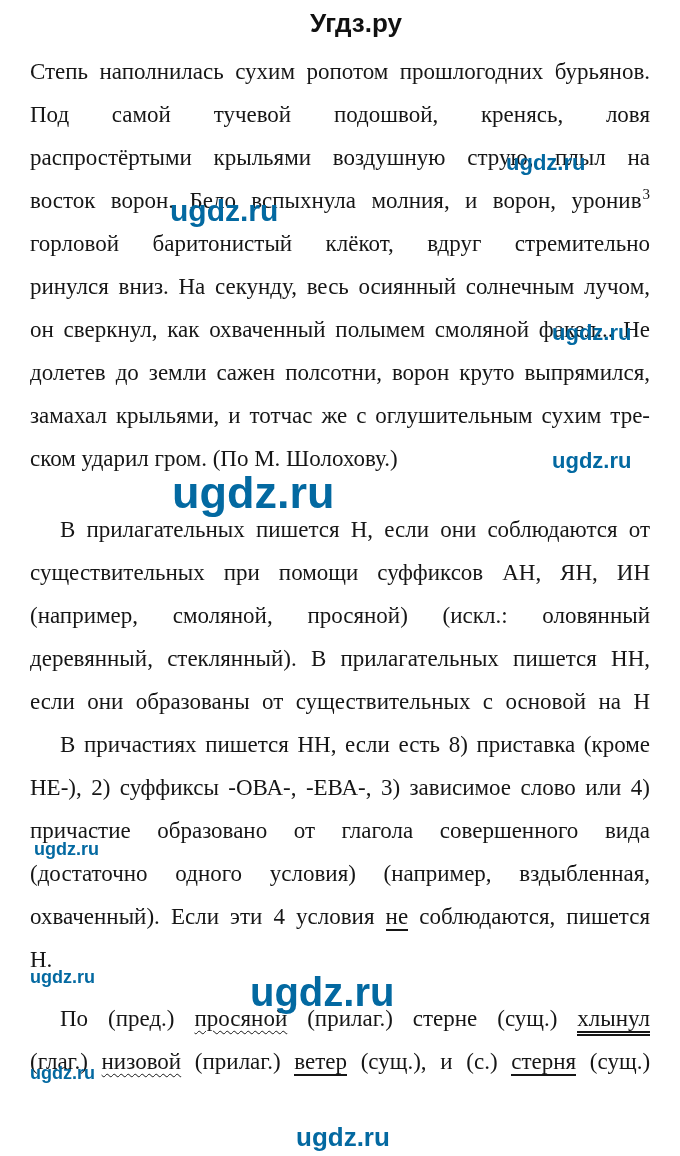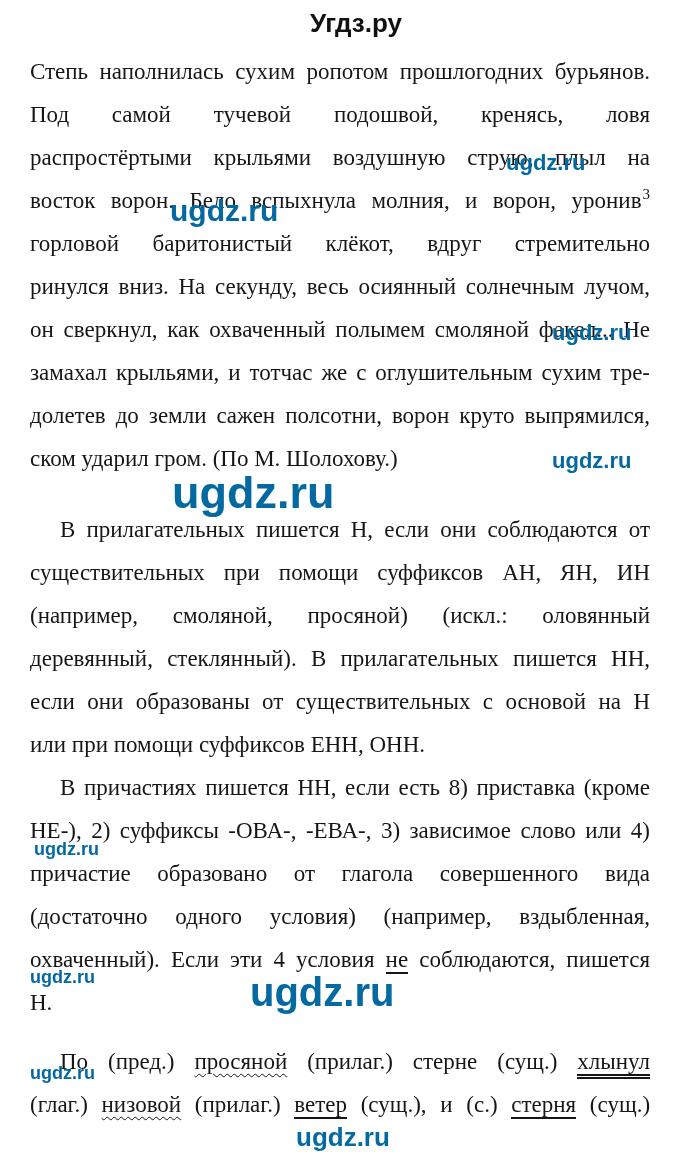--- a/index.html
+++ b/index.html
@@ -75,34 +75,33 @@
   <div class="textcol">
 
     <div>
       <div class="line j">Степь наполнилась сухим ропотом прошлогодних бурьянов.</div>
       <div class="line j">Под самой тучевой подошвой, кренясь, ловя</div>
       <div class="line j">распростёртыми крыльями воздушную струю, плыл на</div>
       <div class="line j"><span>восток ворон. Бело вспыхнула молния, и ворон, уронив</span><sup class="fn">3</sup></div>
       <div class="line j">горловой баритонистый клёкот, вдруг стремительно</div>
       <div class="line j">ринулся вниз. На секунду, весь осиянный солнечным лучом,</div>
       <div class="line j">он сверкнул, как охваченный полымем смоляной факел... Не</div>
+      <div class="line j">долетев до земли сажен полсотни, ворон круто выпрямился,</div>
       <div class="line j">замахал крыльями, и тотчас же с оглушительным сухим тре-</div>
-      <div class="line j">долетев до земли сажен полсотни, ворон круто выпрямился,</div>
       <div class="line last">ском ударил гром. (По М. Шолохову.)</div>
     </div>
 
     <div class="gap28"></div>
 
     <div>
       <div class="line j ind">В прилагательных пишется Н, если они соблюдаются от</div>
       <div class="line j">существительных при помощи суффиксов АН, ЯН, ИН</div>
       <div class="line j">(например, смоляной, просяной) (искл.: оловянный</div>
       <div class="line j">деревянный, стеклянный). В прилагательных пишется НН,</div>
       <div class="line j">если они образованы от существительных с основой на Н</div>
-      <div class="line last">или при помощи суффиксов ЕНН, ОНН.</div>
     </div>
 
     <div>
       <div class="line j ind">В причастиях пишется НН, если есть 8) приставка (кроме</div>
       <div class="line j">НЕ-), 2) суффиксы -ОВА-, -ЕВА-, 3) зависимое слово или 4)</div>
       <div class="line j">причастие образовано от глагола совершенного вида</div>
       <div class="line j">(достаточно одного условия) (например, вздыбленная,</div>
       <div class="line j"><span>охваченный). Если эти 4 условия</span> <span class="u-solid">не</span> <span>соблюдаются, пишется</span></div>
       <div class="line last">Н.</div>
     </div>

